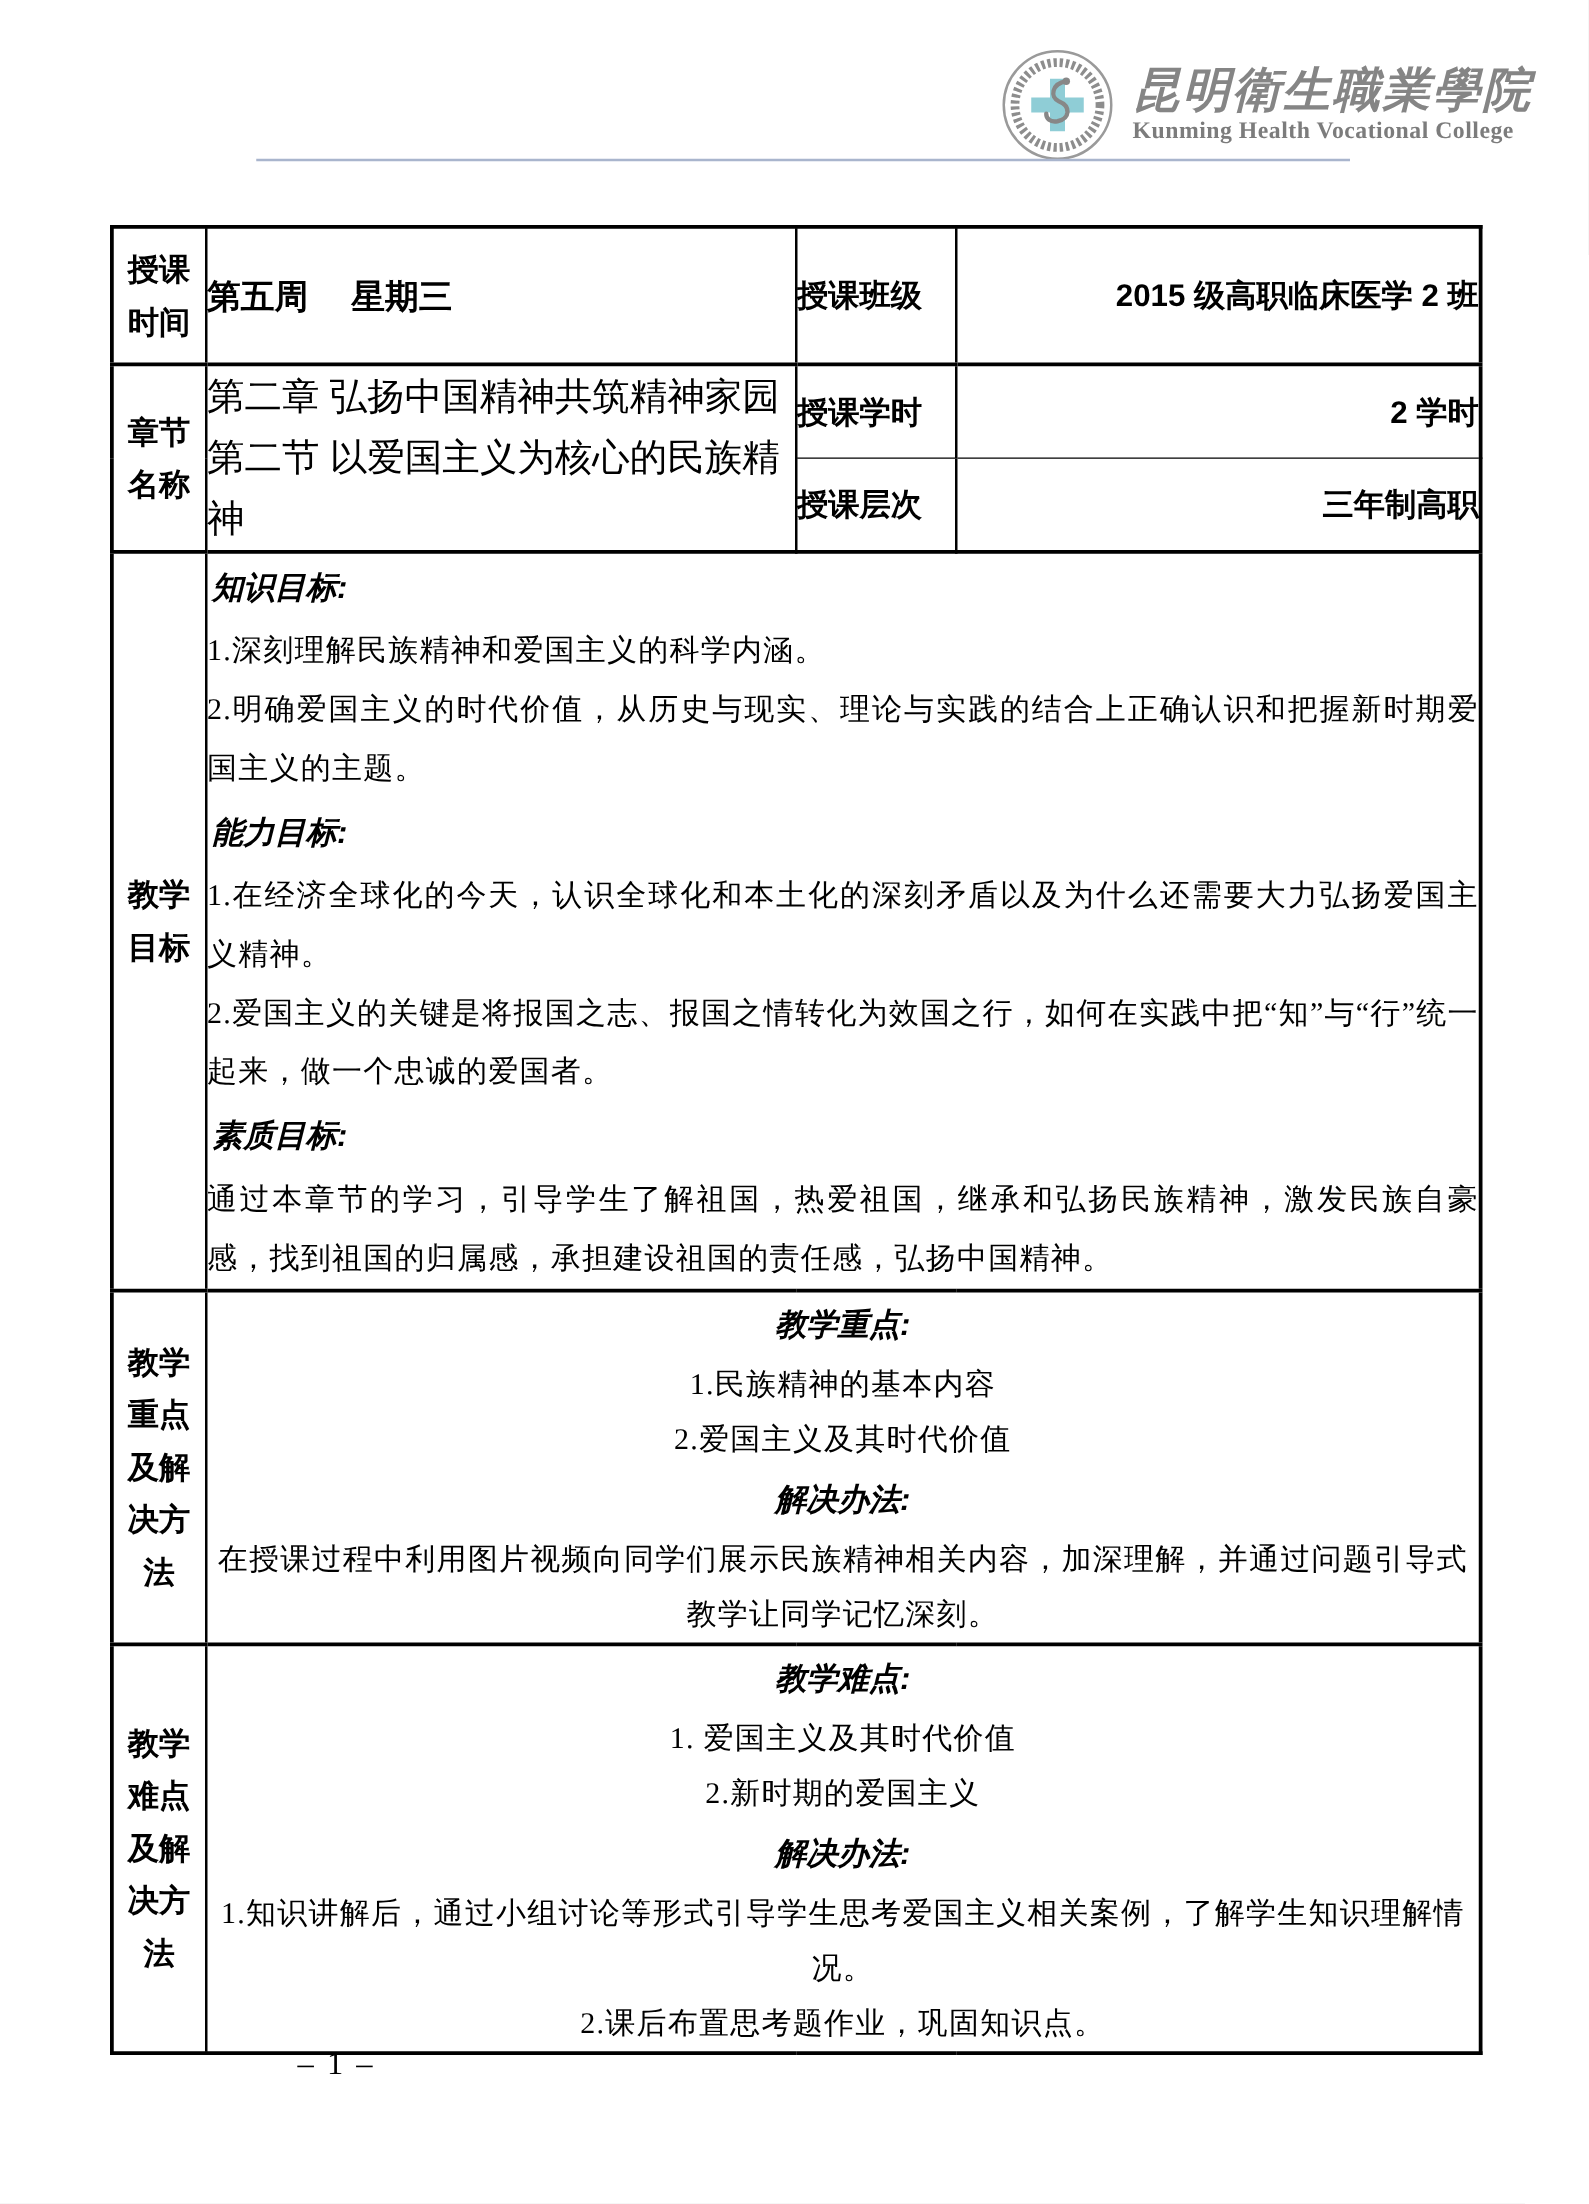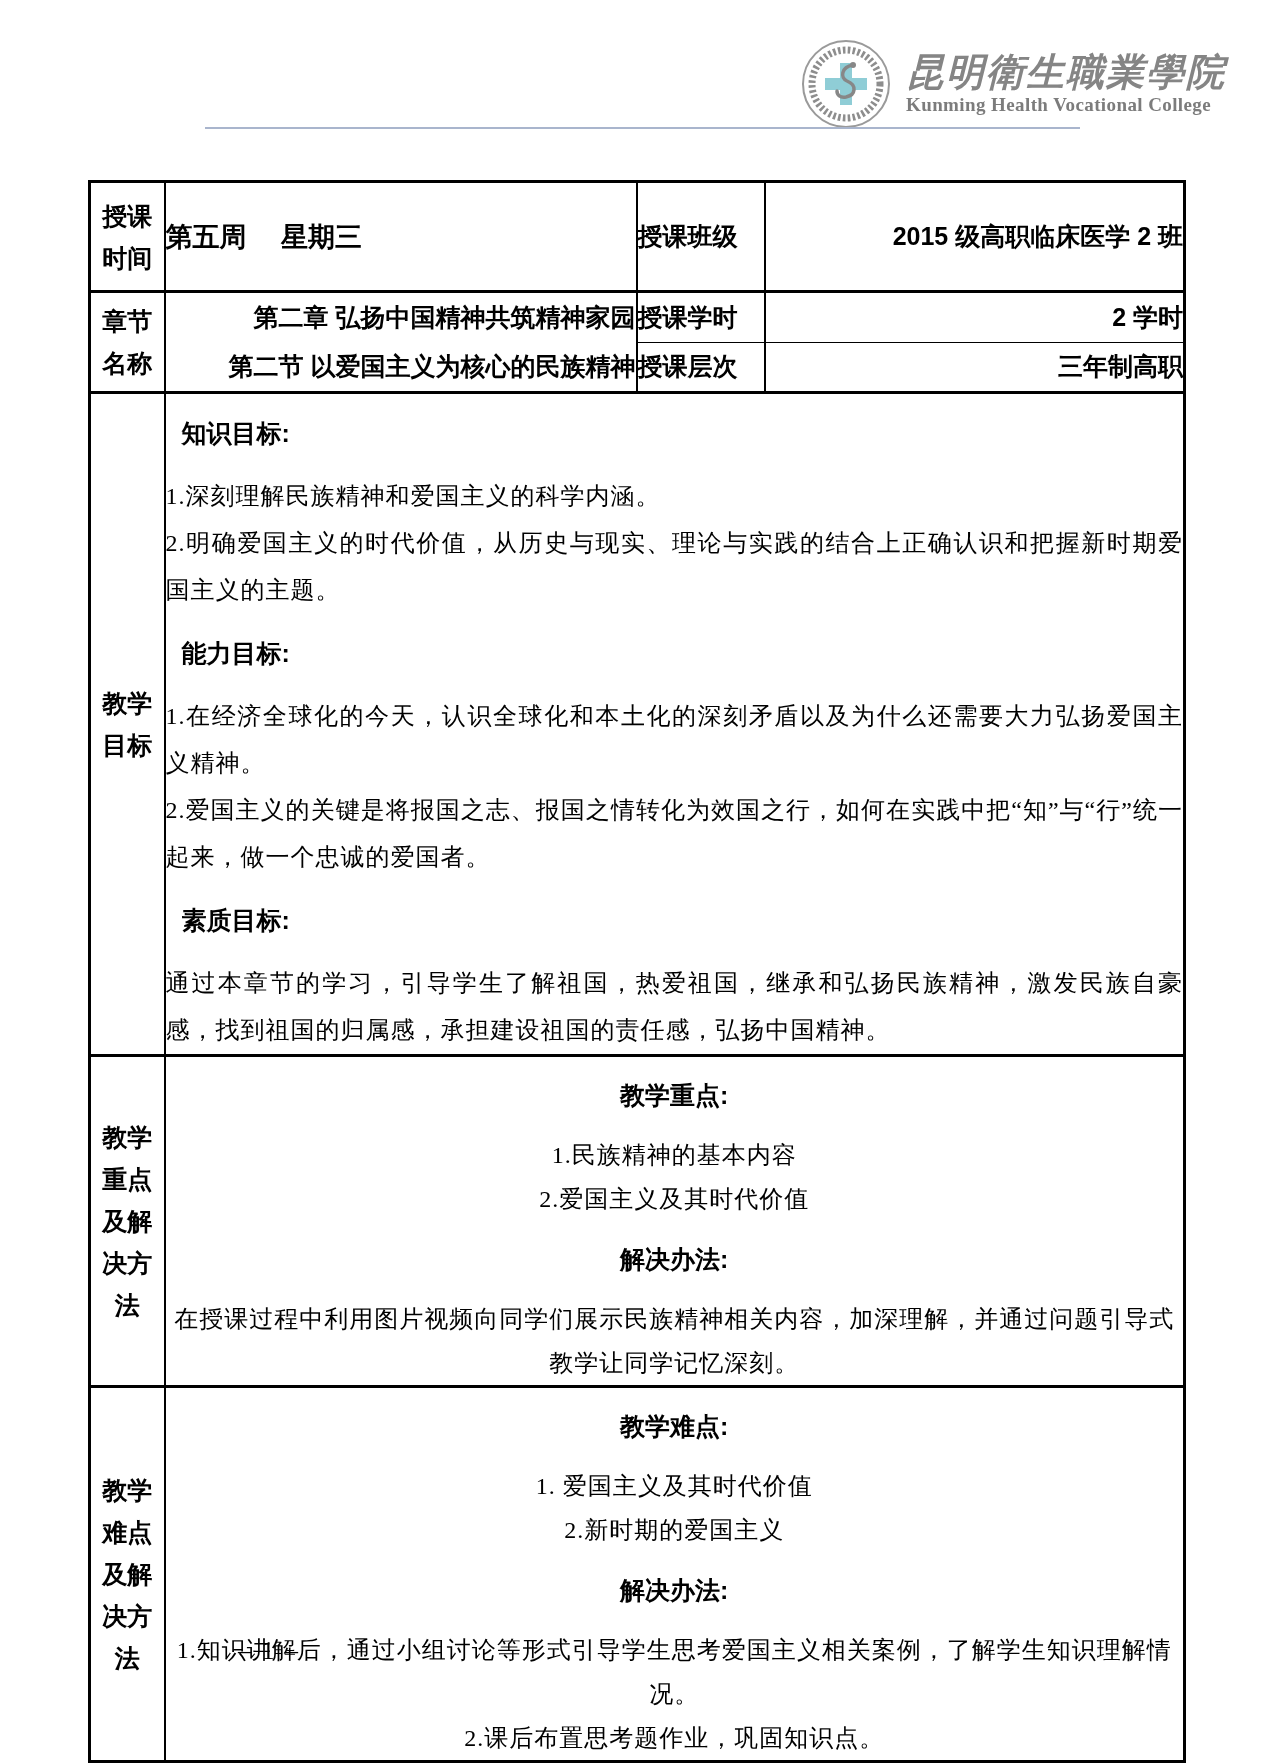--- a/index.html
+++ b/index.html
@@ -39,26 +39,26 @@
   td.head-content {
     font-weight:700; font-size:27px; text-align:left; vertical-align:middle; padding-left:16px;
   }
   td.head-label {
     font-weight:600; font-size:25px; text-align:left; vertical-align:middle;
   }
   td.head-value {
     font-weight:600; font-size:25px; text-align:right; vertical-align:middle;
   }
   td.chapter-cell {
-    font-weight:700; font-size:25px; line-height:49px; text-align:right;
+    font-weight:400; font-size:30px; line-height:49px; text-align:left;
     vertical-align:middle; padding-left:16px;
   }
 
   td.body-cell { vertical-align:top; padding:12px 16px 4px 16px; }
-  .ph { margin:16px; font-family:"Liberation Sans", sans-serif; font-weight:700; font-size:25px; }
+  .ph { margin:4px; font-family:"Liberation Sans", sans-serif; font-weight:700; font-size:25px;font-style:italic; }
   .pb { margin:0; font-family:"Liberation Serif", serif; font-size:24px; letter-spacing:1px; text-align:justify; }
   .lh47 .ph, .lh47 .pb { line-height:47px; }
   .lh44 .ph, .lh44 .pb { line-height:44px;text-align:center; }
 
   
   .page-number {
     position:absolute; left:238px; top:1636px;
     font-family:"Liberation Serif", serif; font-size:26px; color:#000; letter-spacing:2px;
   }
 </style>

